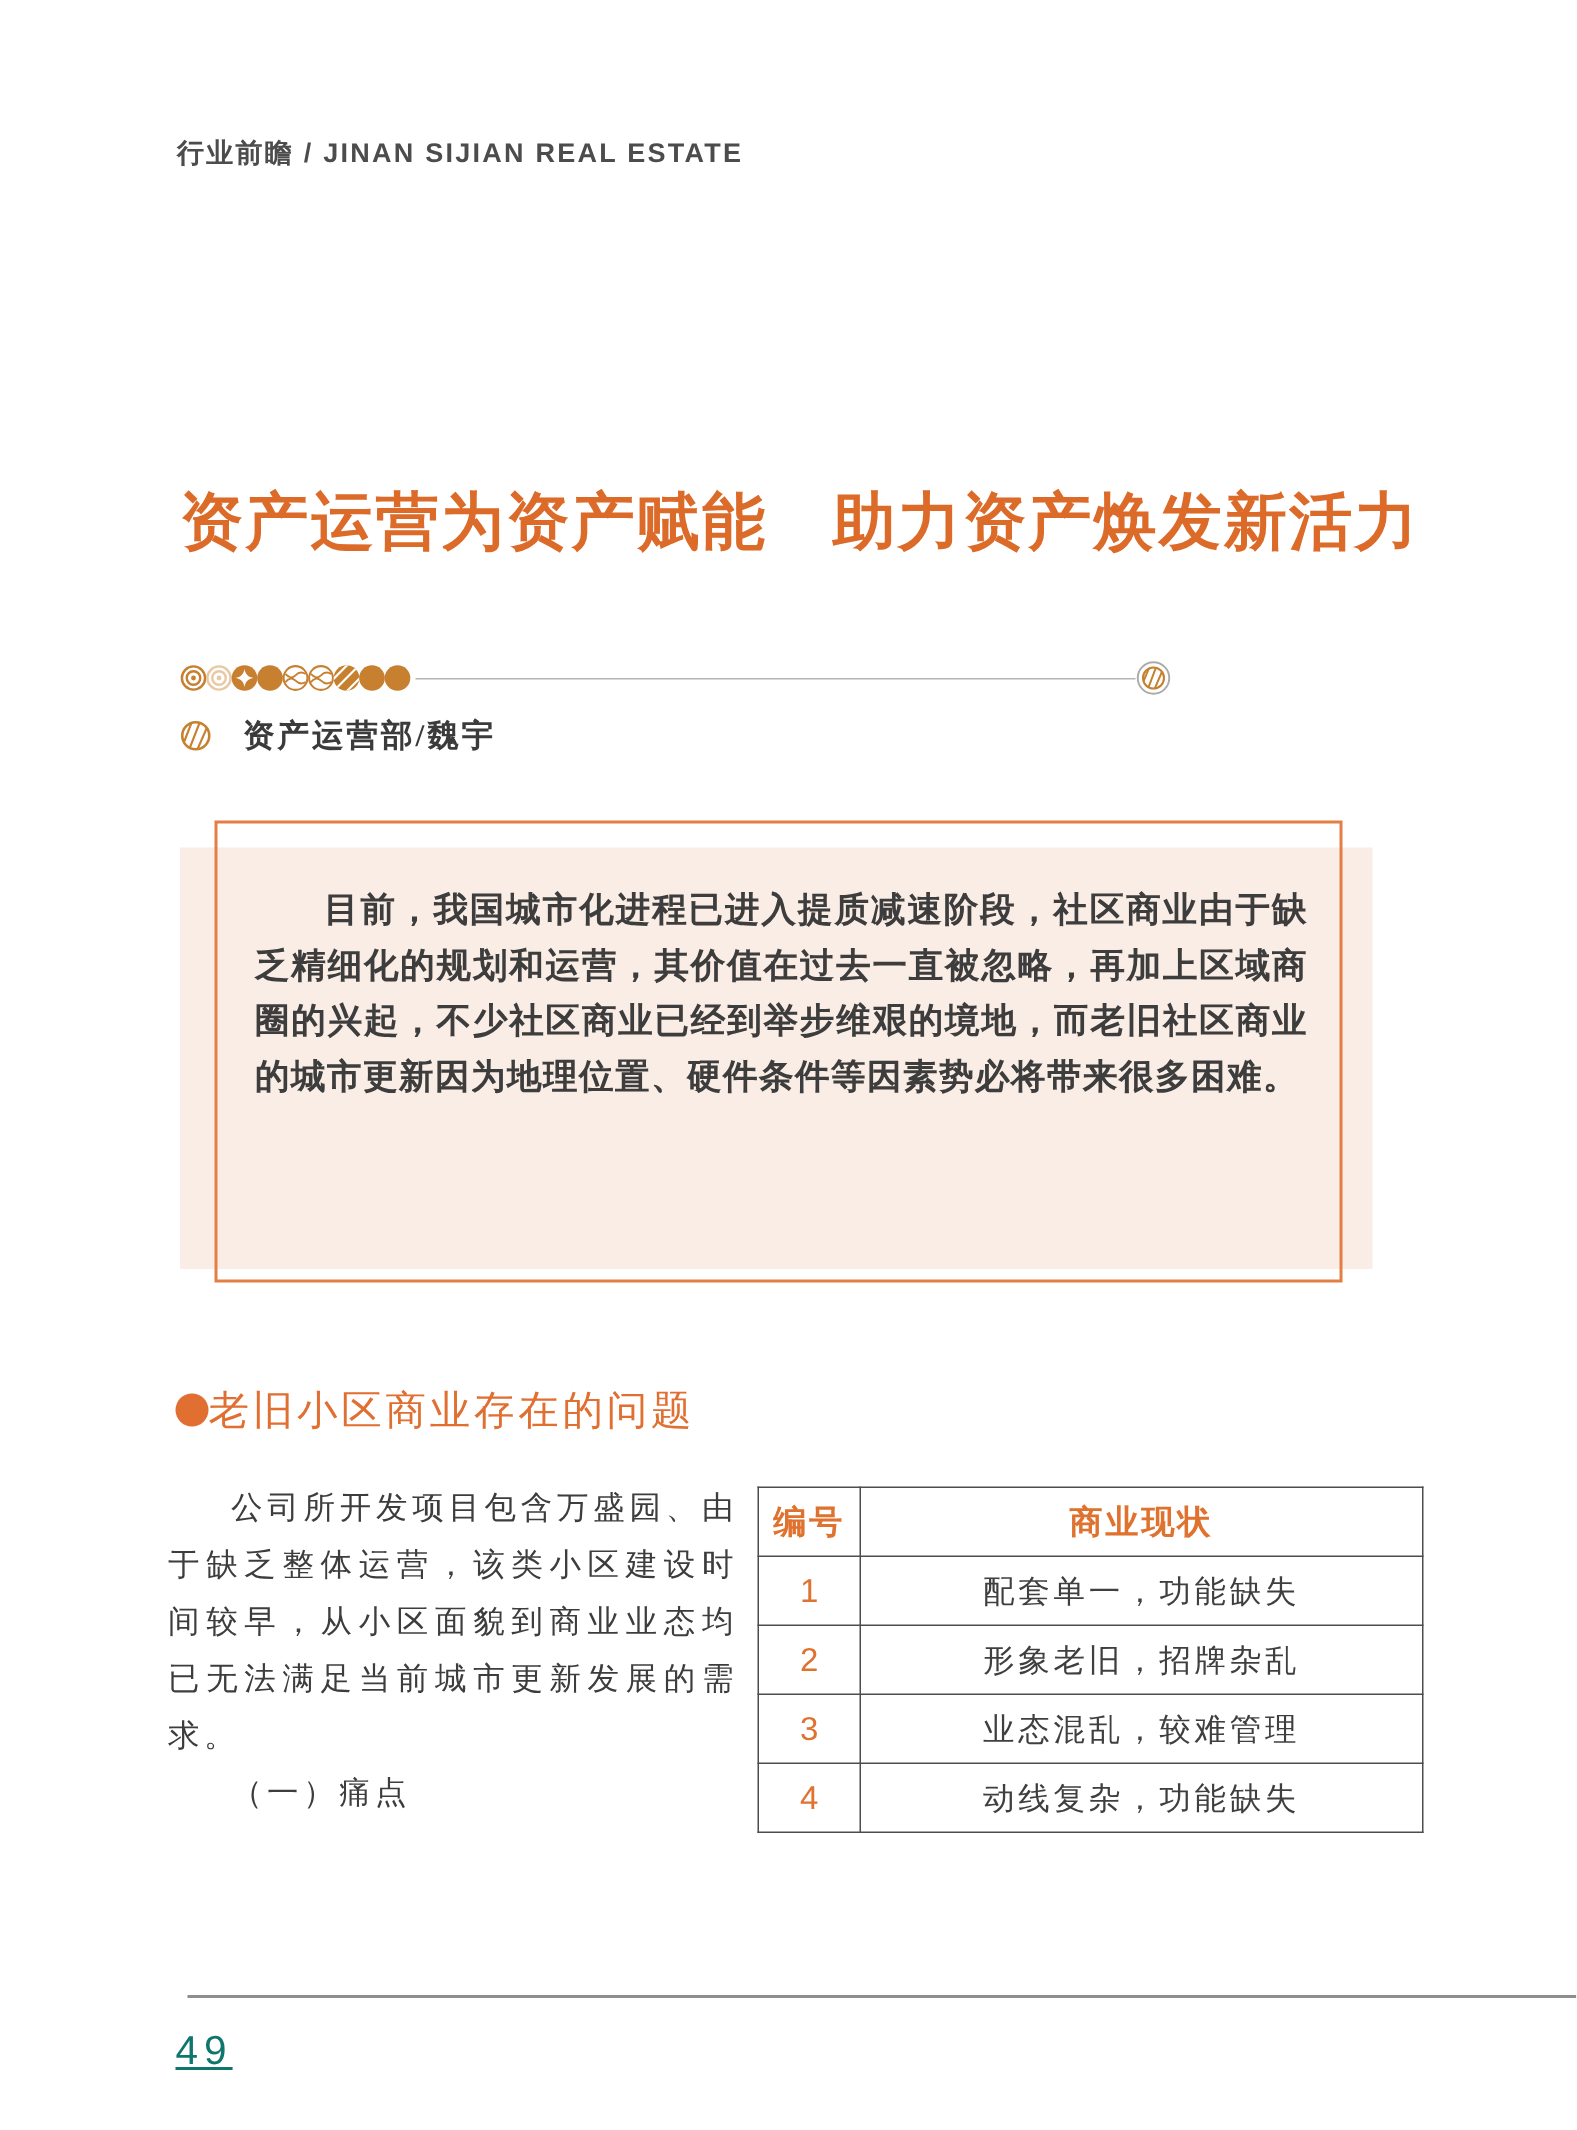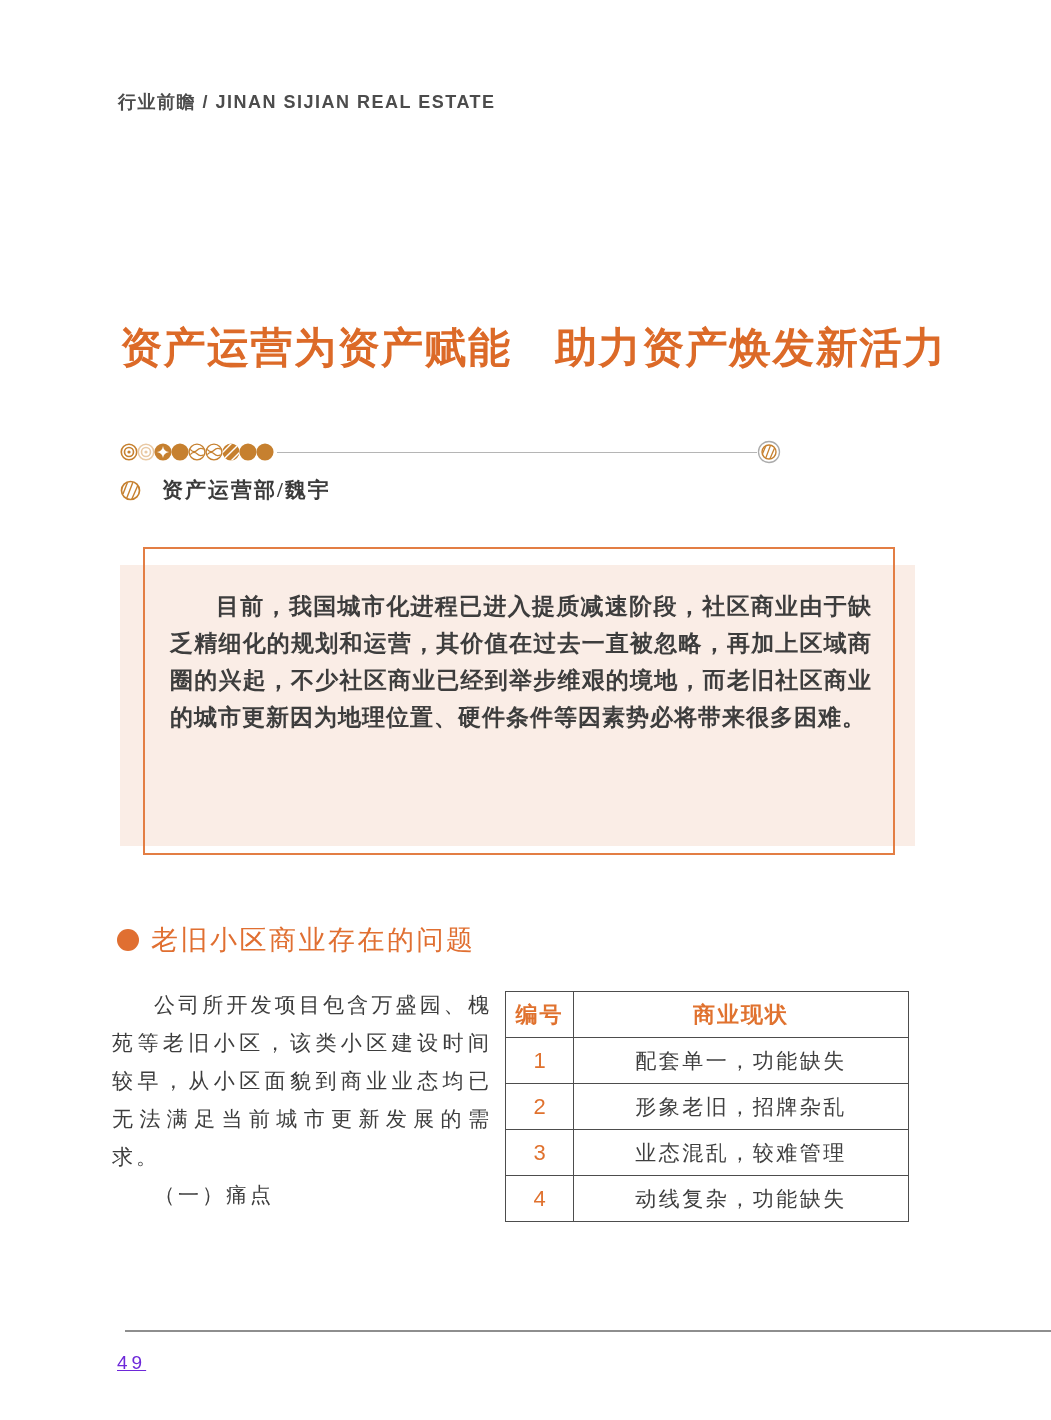--- a/index.html
+++ b/index.html
@@ -57,58 +57,58 @@
   }
   .intro-text{
     position:absolute;left:166px;top:584px;width:710px;
     font-family:"Liberation Serif", serif;
     font-size:23px;line-height:37px;color:#3d3d3d;
     text-align:justify;letter-spacing:1px;
   }
   .intro-text p{margin:4px;text-indent:2em;font-weight:bold;}
   
   .section-heading{
-    position:absolute;left:117px;top:922px;display:flex;align-items:center;gap:12px;
+    position:absolute;left:117px;top:922px;display:flex;align-items:center;
   }
   .bullet{
     width:22px;height:22px;border-radius:50%;background:#e06f31;flex:0 0 auto;
   }
   .section-heading-text{
     font-size:27px;color:#e06f31;letter-spacing:2.5px;white-space:nowrap;
   }
   
   .body-col{
     position:absolute;left:112px;top:986px;width:380px;
     font-family:"Liberation Serif", serif;
     font-size:21px;line-height:38px;color:#3d3d3d;
     text-align:justify;letter-spacing:3px;
   }
   .body-col p{margin:0;text-indent:2em;}
   
   .status-table{
-    position:absolute;left:505px;top:991px;width:404px;
+    position:absolute;left:505px;top:991px;width:444px;
     border-collapse:collapse;table-layout:fixed;padding-left:48px;
   }
   .status-table th,.status-table td{
     border:1.5px solid #4d4d4d;text-align:center;vertical-align:middle;
     height:45px;padding:0;
   }
   .status-table .col-no{width:68px;}
   .status-table th{
     color:#e0722f;font-size:22px;font-weight:bold;letter-spacing:2px;
   }
   .status-table td.no-cell{color:#e0722f;font-size:22px;}
   .status-table td.status-cell{color:#3f3f3f;font-size:21px;letter-spacing:2.5px;}
   
   .footer-line{
     position:absolute;left:125px;top:1330px;width:926px;height:2px;background:#8e8e8e;
   }
   .page-number{
     position:absolute;left:117px;top:1352px;
-    font-size:19px;color:#6d28d9;letter-spacing:4px;text-decoration:underline;
+    font-size:27px;color:#0f766e;letter-spacing:4px;text-decoration:underline;
   }
 </style>
 </head>
 <body>
 
 <div class="page">
 
   <div class="kicker">行业前瞻 / JINAN SIJIAN REAL ESTATE</div>
 
   <h1 class="title">资产运营为资产赋能　助力资产焕发新活力</h1>
@@ -199,21 +199,21 @@
   <div class="intro-text">
     <p>目前，我国城市化进程已进入提质减速阶段，社区商业由于缺乏精细化的规划和运营，其价值在过去一直被忽略，再加上区域商圈的兴起，不少社区商业已经到举步维艰的境地，而老旧社区商业的城市更新因为地理位置、硬件条件等因素势必将带来很多困难。</p>
   </div>
 
   <div class="section-heading">
     <span class="bullet"></span>
     <span class="section-heading-text">老旧小区商业存在的问题</span>
   </div>
 
   <div class="body-col">
-    <p>公司所开发项目包含万盛园、槐苑等老旧小区，该类小区建设时间较早，从小区面貌到商业业态均已无法满足当前城市更新发展的需求。</p>
+    <p>公司所开发项目包含万盛园、由于缺乏整体运营，该类小区建设时间较早，从小区面貌到商业业态均已无法满足当前城市更新发展的需求。</p>
     <p>（一）痛点</p>
   </div>
 
   <table class="status-table">
     <colgroup>
         <col class="col-no">
         <col>
       </colgroup>
     <thead>
       <tr>

